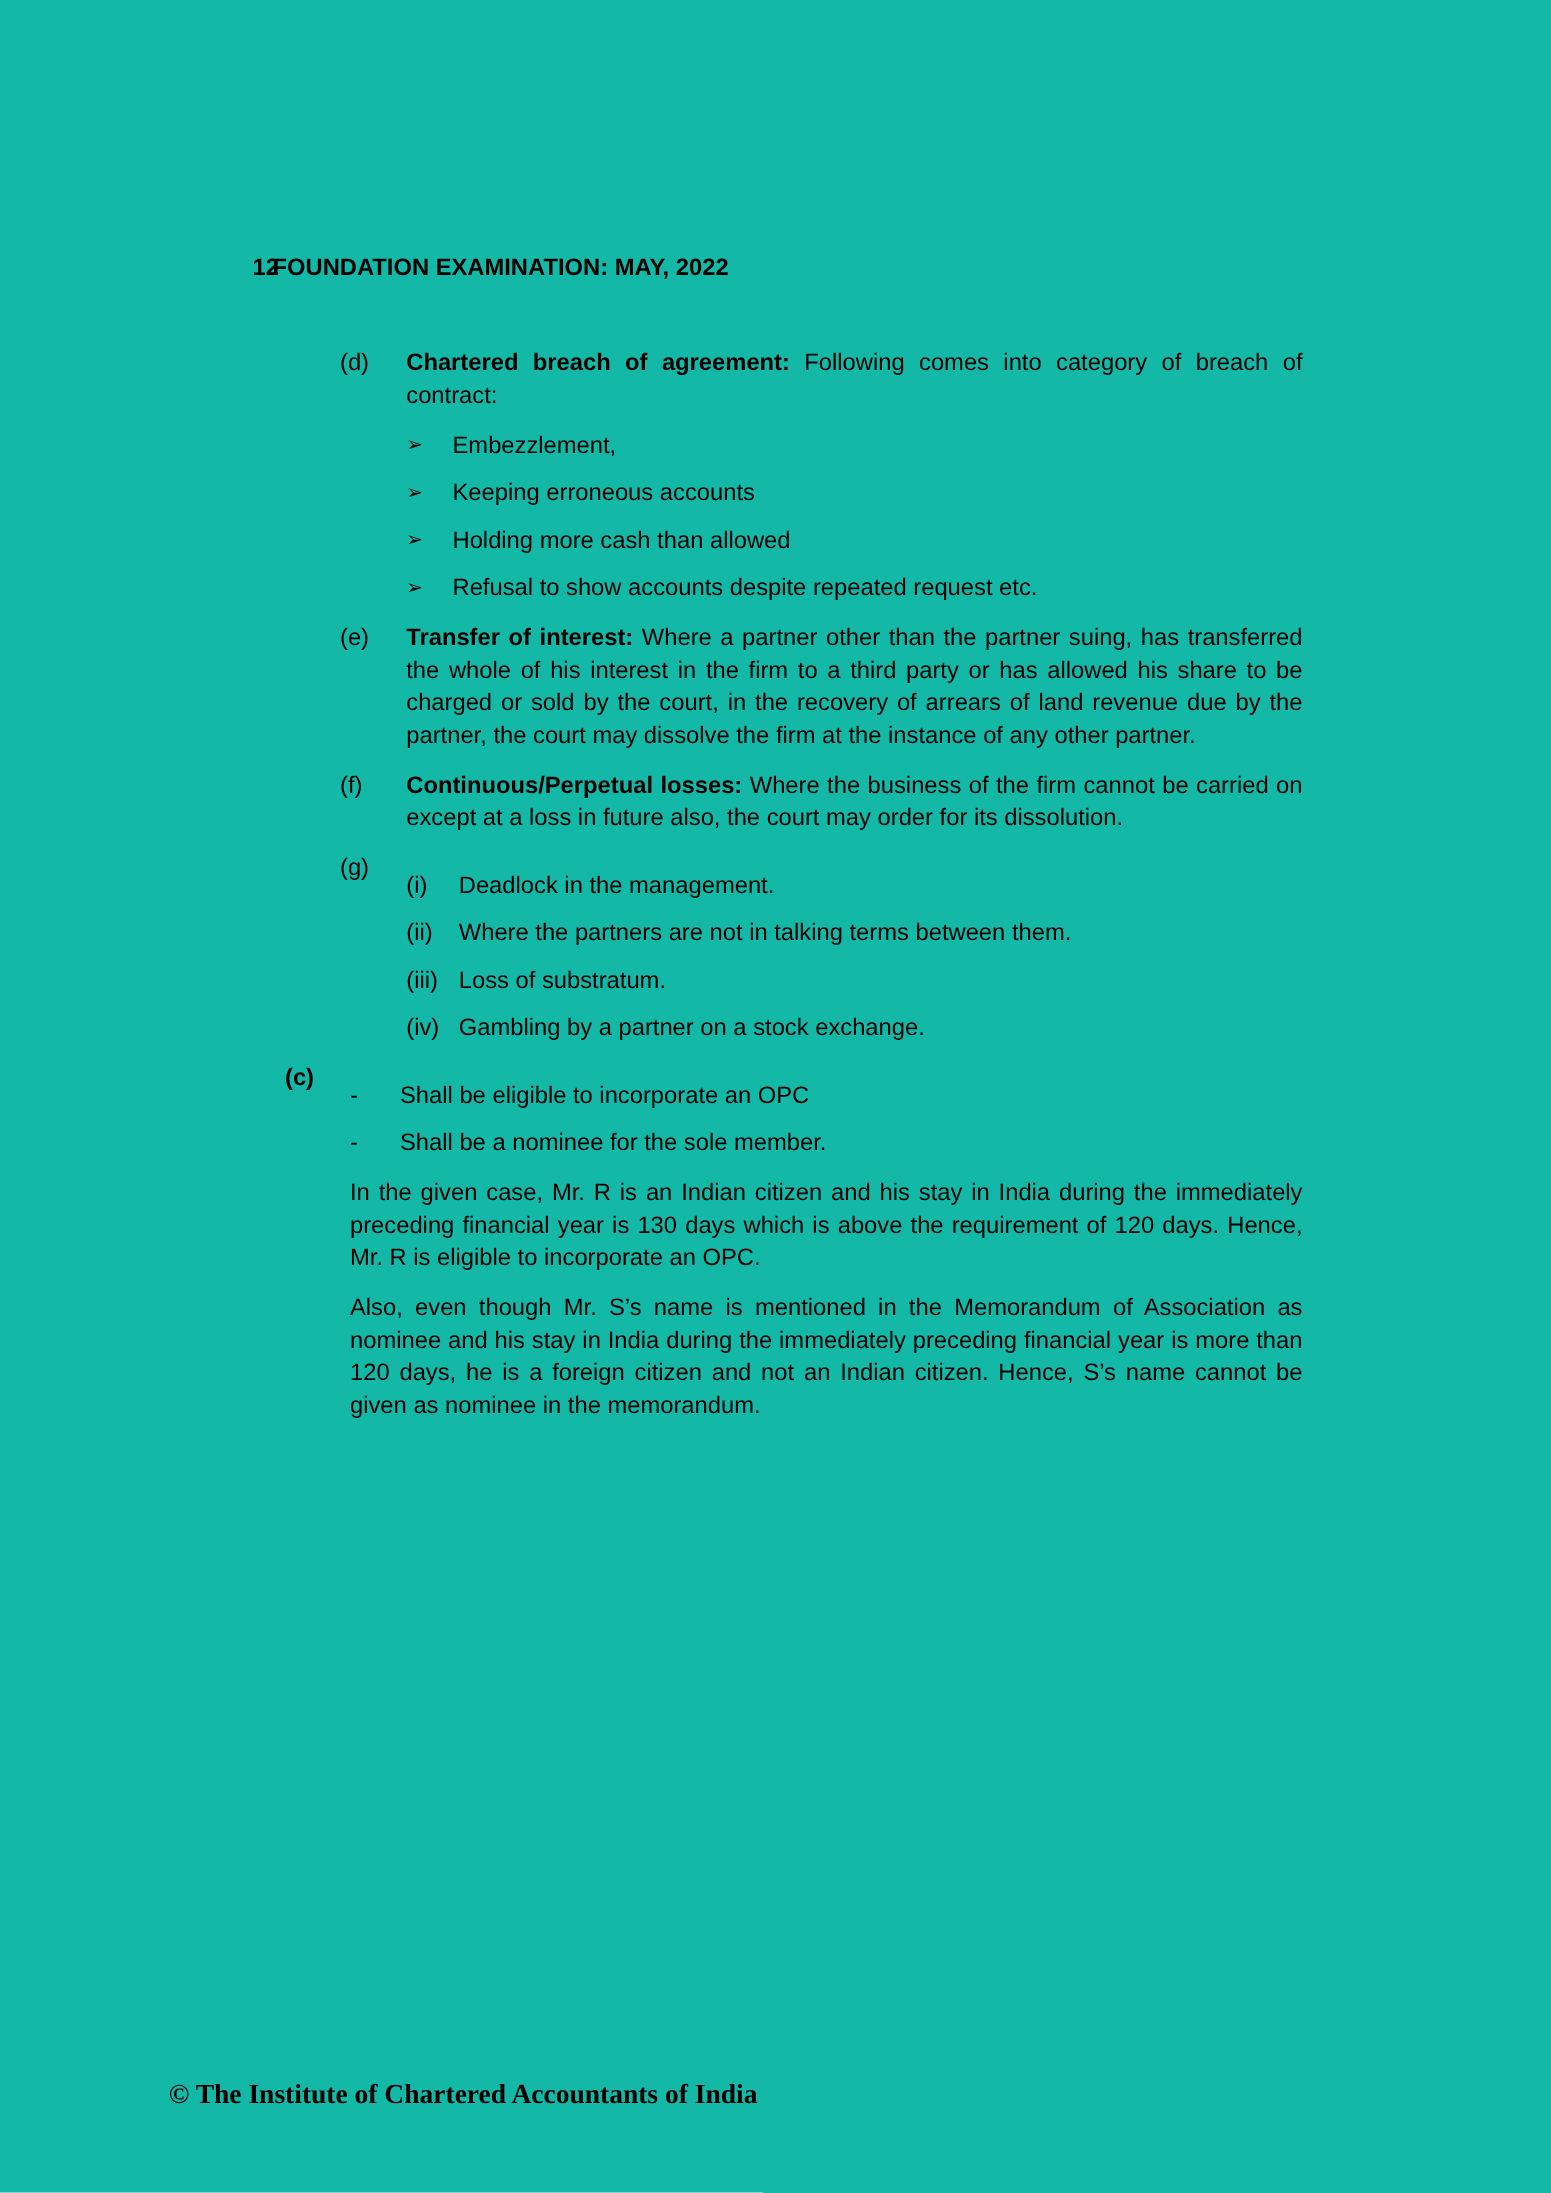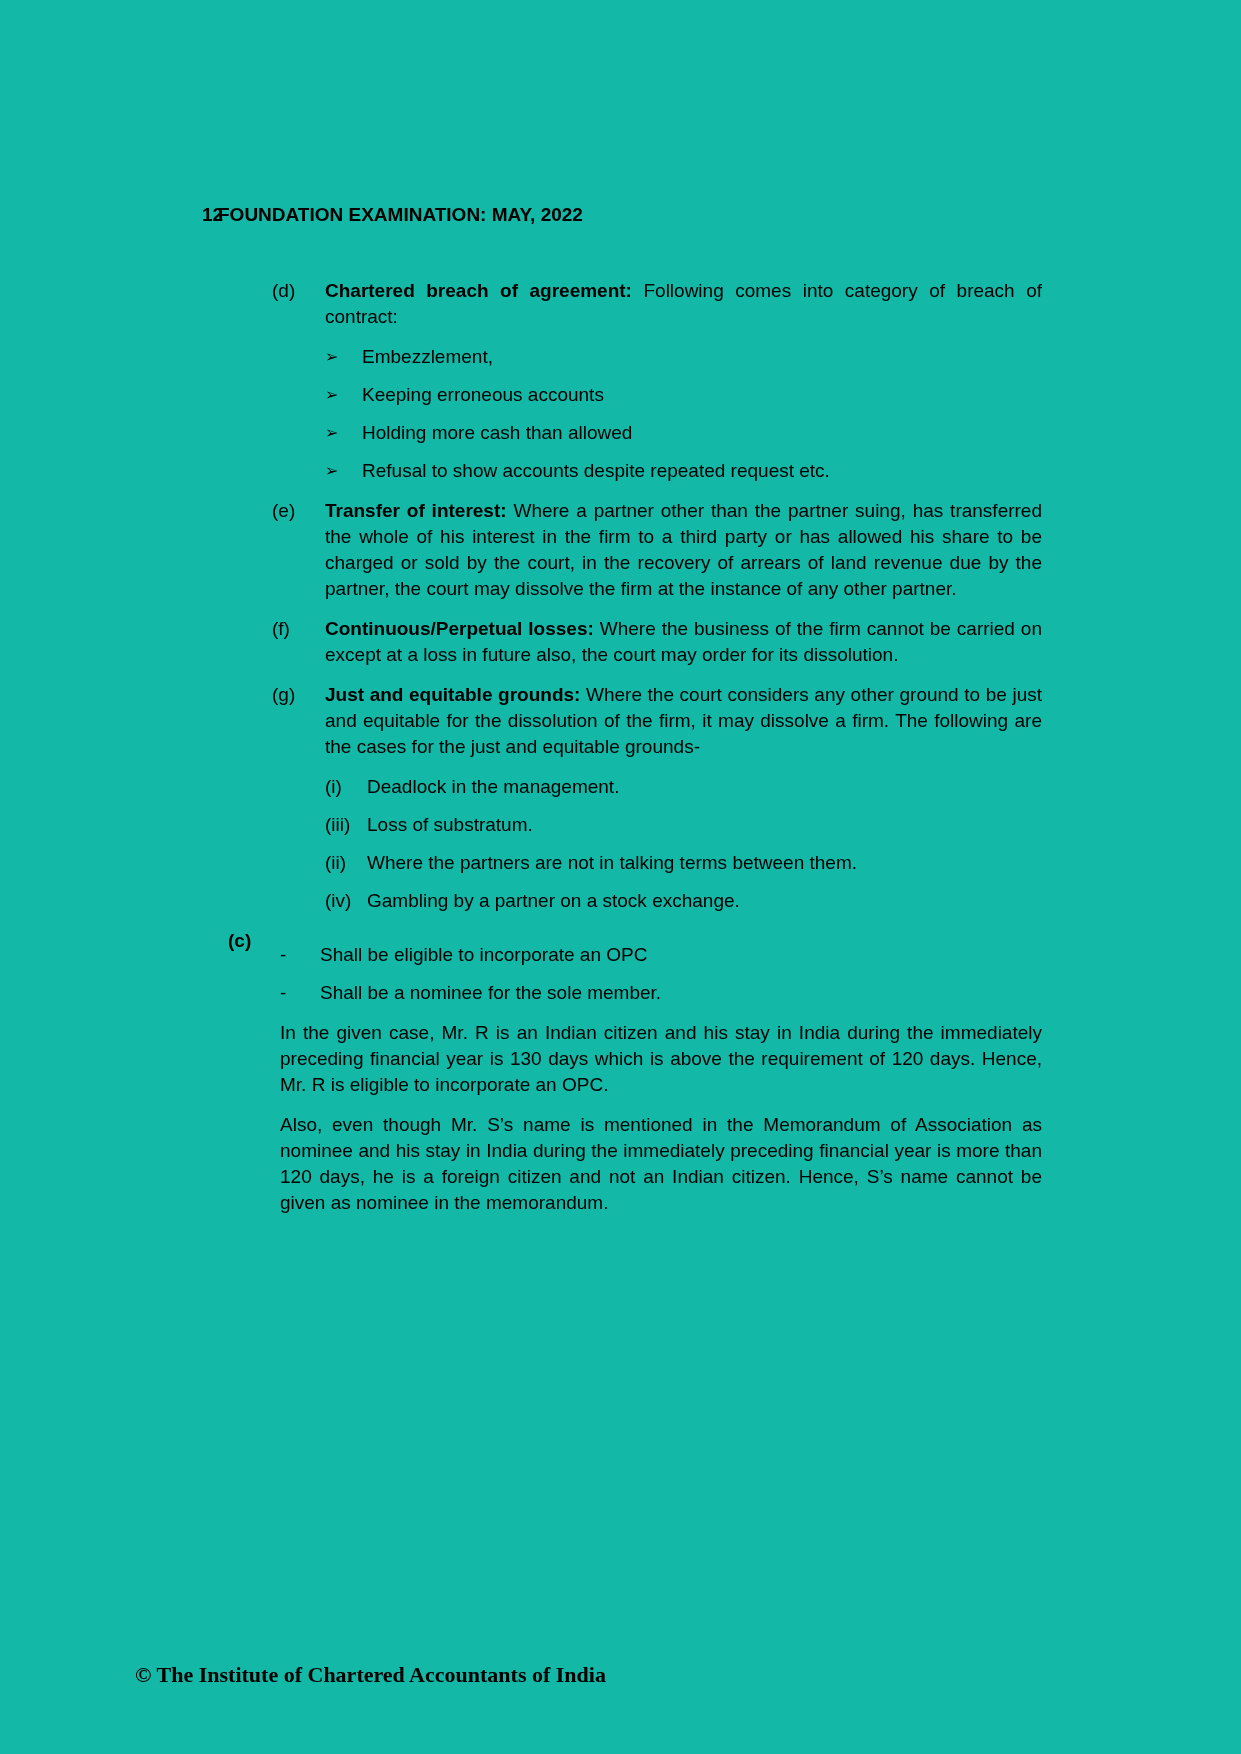--- a/index.html
+++ b/index.html
@@ -103,33 +103,32 @@
     <div class="item inner">
       <div class="lbl">(f)</div>
       <div class="body">
         <p class="just"><b class="ttl">Continuous/Perpetual losses:</b> <span>Where the business of the firm cannot be carried on except at a loss in future also, the court may order for its dissolution.</span></p>
       </div>
     </div>
 
     <div class="item inner">
       <div class="lbl">(g)</div>
       <div class="body">
-        <p class="just"><b class="ttl">Just and equitable grounds:</b> <span>Where the court considers any other ground to be just and equitable for the dissolution of the firm, it may dissolve a firm. The following are the cases for the just and equitable grounds-</span></p>
         <div class="sublist">
           <div class="sub-item">
             <span class="rlbl">(i)</span>
             <span>Deadlock in the management.</span>
           </div>
           <div class="sub-item">
+            <span class="rlbl">(ii)</span>
+            <span>Where the partners are not in talking terms between them.</span>
+          </div>
+          <div class="sub-item">
             <span class="rlbl">(iii)</span>
             <span>Loss of substratum.</span>
-          </div>
-          <div class="sub-item">
-            <span class="rlbl">(ii)</span>
-            <span>Where the partners are not in talking terms between them.</span>
           </div>
           <div class="sub-item">
             <span class="rlbl">(iv)</span>
             <span>Gambling by a partner on a stock exchange.</span>
           </div>
         </div>
       </div>
     </div>
 
     <div class="item outer">

